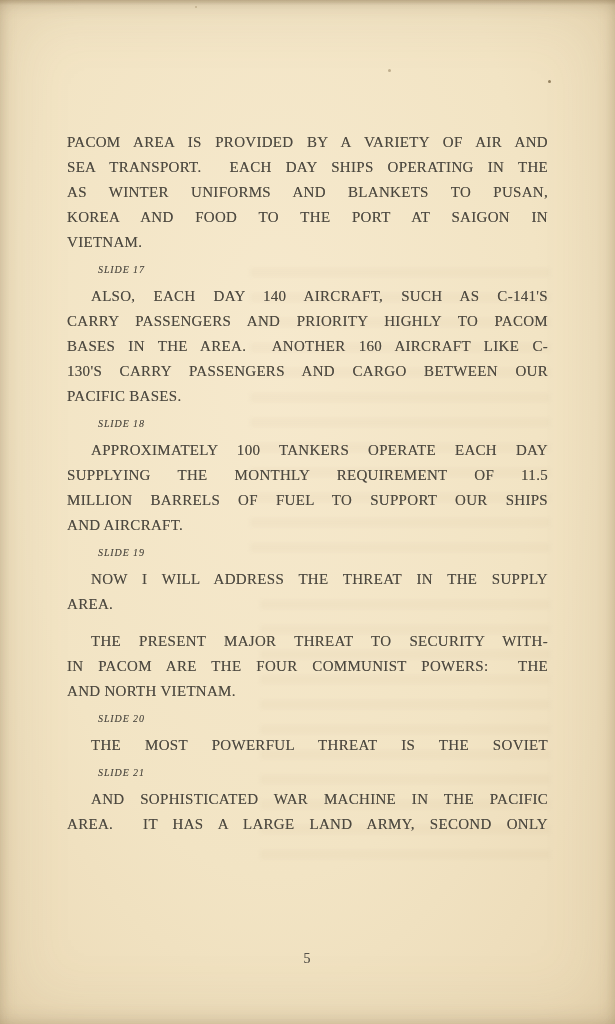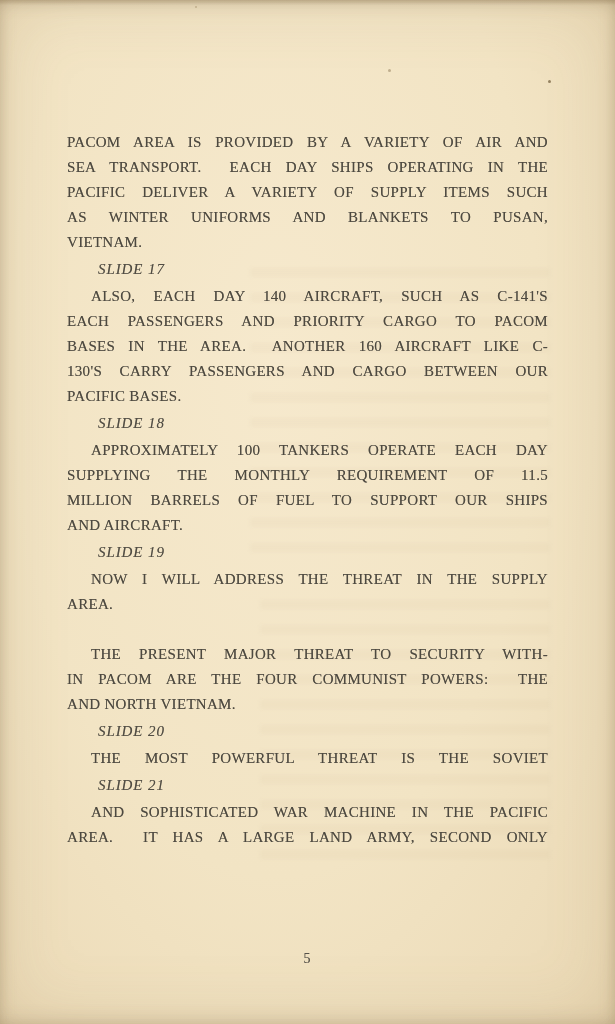--- a/index.html
+++ b/index.html
@@ -56,42 +56,42 @@
   .text-block {
     position: absolute;
     left: 67px;
     top: 130px;
     width: 481px;
   }
   .paragraph {
     margin: 0 0 2px 0;
   }
   .paragraph.gap-before {
-    margin-top: 25px;
+    margin-top: 12px;
   }
   .line {
     font-size: 15px;
     line-height: 25px;
     letter-spacing: 0.3px;
     color: #4d4940;
     text-shadow: 0 0 0.5px rgba(77, 73, 64, 0.55);
     text-align: justify;
     text-align-last: justify;
   }
   .line.last {
     text-align-last: left;
   }
   .paragraph.justify-last .line.last {
     text-align-last: justify;
   }
   .paragraph.indent .line:first-child {
     text-indent: 24px;
   }
   .slide-label {
-    font-size: 15px;
+    font-size: 10px;
     font-style: italic;
     line-height: 25px;
     letter-spacing: 0.9px;
     color: #514d44;
     text-shadow: 0 0 0.5px rgba(81, 77, 68, 0.5);
     margin: 1px 0 2px 31px;
   }
   .page-number {
     position: absolute;
     top: 951px;
@@ -112,28 +112,28 @@
   <div class="bleed b1"></div>
   <div class="bleed b2"></div>
   <div class="speck s1"></div>
   <div class="speck s2"></div>
   <div class="speck s3"></div>
 
   <div class="text-block">
       <div class="paragraph">
         <div class="line">PACOM AREA IS PROVIDED BY A VARIETY OF AIR AND</div>
         <div class="line">SEA TRANSPORT.&nbsp; EACH DAY SHIPS OPERATING IN THE</div>
-        <div class="line">PACIFIC DELIVER A VARIETY OF SUPPLY ITEMS SUCH</div>
         <div class="line">AS WINTER UNIFORMS AND BLANKETS TO PUSAN,</div>
+        <div class="line">KOREA AND FOOD TO THE PORT AT SAIGON IN</div>
         <div class="line last">VIETNAM.</div>
       </div>
       <div class="slide-label">SLIDE 17</div>
       <div class="paragraph indent">
         <div class="line">ALSO, EACH DAY 140 AIRCRAFT, SUCH AS C-141'S</div>
-        <div class="line">EACH PASSENGERS AND PRIORITY CARGO TO PACOM</div>
+        <div class="line">CARRY PASSENGERS AND PRIORITY HIGHLY TO PACOM</div>
         <div class="line">BASES IN THE AREA.&nbsp; ANOTHER 160 AIRCRAFT LIKE C-</div>
         <div class="line">130'S CARRY PASSENGERS AND CARGO BETWEEN OUR</div>
         <div class="line last">PACIFIC BASES.</div>
       </div>
       <div class="slide-label">SLIDE 18</div>
       <div class="paragraph indent">
         <div class="line">APPROXIMATELY 100 TANKERS OPERATE EACH DAY</div>
         <div class="line">SUPPLYING THE MONTHLY REQUIREMENT OF 11.5</div>
         <div class="line">MILLION BARRELS OF FUEL TO SUPPORT OUR SHIPS</div>
         <div class="line last">AND AIRCRAFT.</div>

